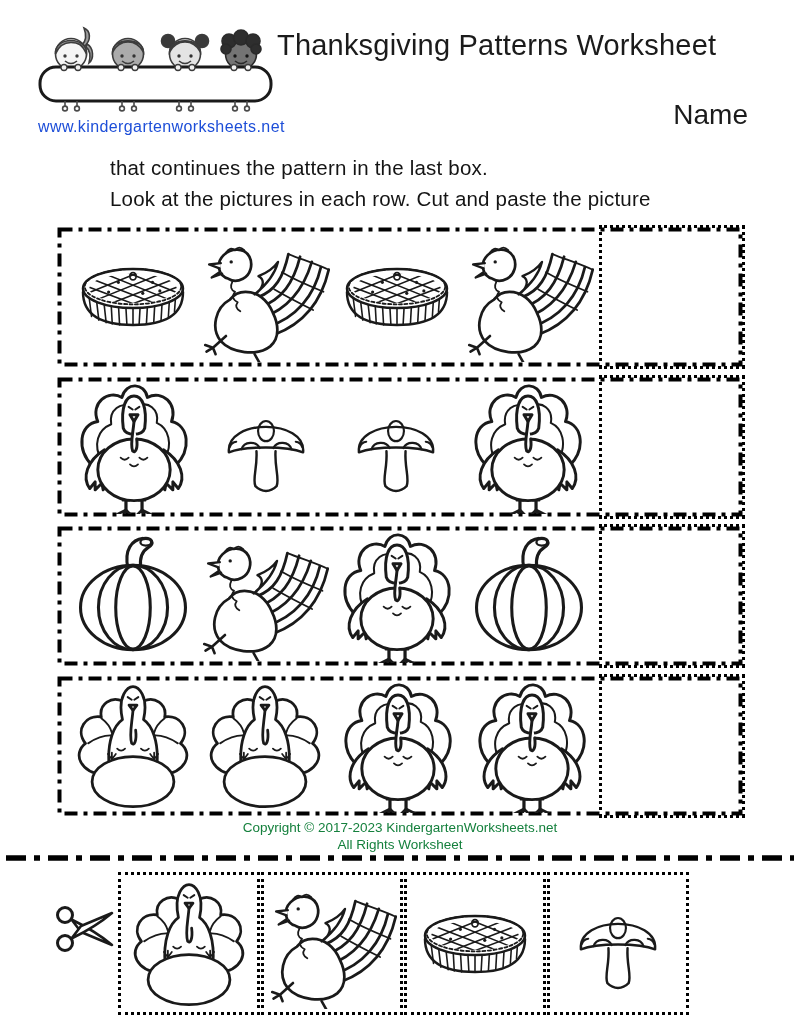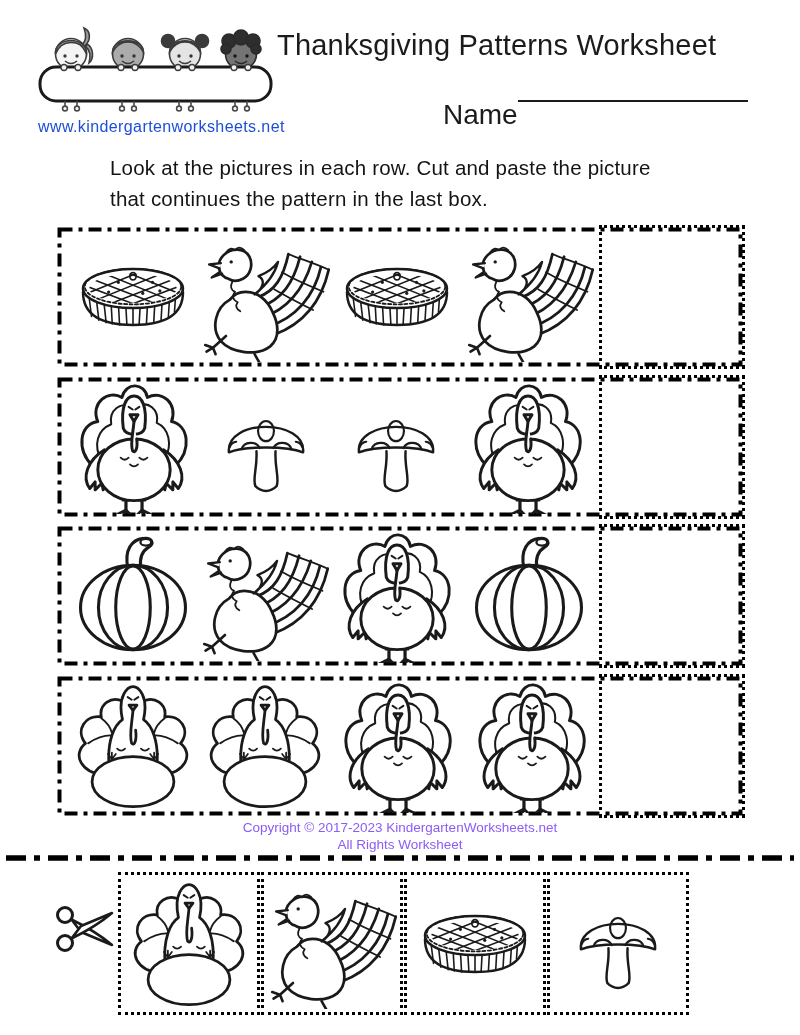--- a/index.html
+++ b/index.html
@@ -21,21 +21,21 @@
     position:absolute;left:38px;top:118px;width:250px;
     font-size:16px;color:#1d4ed8;letter-spacing:0.4px;
   }
   
   .page-title{
     position:absolute;top:29px;right:53px;width:470px;text-align:left;
     font-size:29px;font-weight:400;color:#1b1b1b;letter-spacing:0.2px;
   }
   .name-line{
     position:absolute;top:100px;left:443px;width:305px;height:36px;
-    display:flex;
+    display:flex;align-items:flex-end;flex-direction:column;
   }
   .name-label{font-size:28px;color:#1b1b1b;line-height:30px;}
   .name-underline{flex:1;height:0;border-bottom:2px solid #1b1b1b;margin-bottom:3px;}
   
   .instructions{
     position:absolute;left:110px;top:152px;width:640px;
     font-size:20.5px;line-height:31px;color:#141414;letter-spacing:0.2px;
   }
   
   .pattern-row{position:absolute;left:57px;width:686px;height:140px;}
@@ -45,21 +45,21 @@
     display:flex;align-items:center;justify-content:space-around;
   }
   .item-slot{flex:1;display:flex;align-items:center;justify-content:center;height:130px;}
   .answer-box{
     position:absolute;right:-2px;top:-2px;bottom:-2px;width:146px;
     border:3px dotted #000;background:transparent;box-sizing:border-box;
   }
   
   .copyright{
     position:absolute;left:0;top:819px;width:100%;text-align:center;
-    font-size:13.5px;line-height:17px;color:#8b5cf6;
+    font-size:13.5px;line-height:17px;color:#15803d;
   }
   .cut-divider{position:absolute;left:4px;top:852px;width:792px;height:12px;}
   .scissors{position:absolute;left:54px;top:900px;}
   .cutout-box{
     position:absolute;top:872px;width:142px;height:143px;
     border:3px dotted #000;box-sizing:border-box;
     display:flex;align-items:center;justify-content:center;background:#fff;
   }
   .art{display:block;}
   .defs-holder{position:absolute;width:0;height:0;overflow:hidden;}
@@ -239,22 +239,22 @@
   </div>
   <div class="logo-url">www.kindergartenworksheets.net</div>
 
   <div class="page-title">Thanksgiving Patterns Worksheet</div>
   <div class="name-line">
     <span class="name-label">Name</span>
     <span class="name-underline"></span>
   </div>
 
   <div class="instructions">
+    <div>that continues the pattern in the last box.</div>
     <div>Look at the pictures in each row. Cut and paste the picture</div>
-    <div>that continues the pattern in the last box.</div>
   </div>
 
   <div class="pattern-row" style="top:227px">
     <svg class="row-border" width="686" height="140">
         <rect x="2.5" y="2.5" width="681" height="135" fill="none" stroke="#000" stroke-width="4" stroke-dasharray="13 6 4 6"></rect>
       </svg>
     <div class="row-items">
         <div class="item-slot">
           <svg viewBox="0 0 100 100" class="art" width="122" height="122">
             <use href="#sym-pie"></use>

